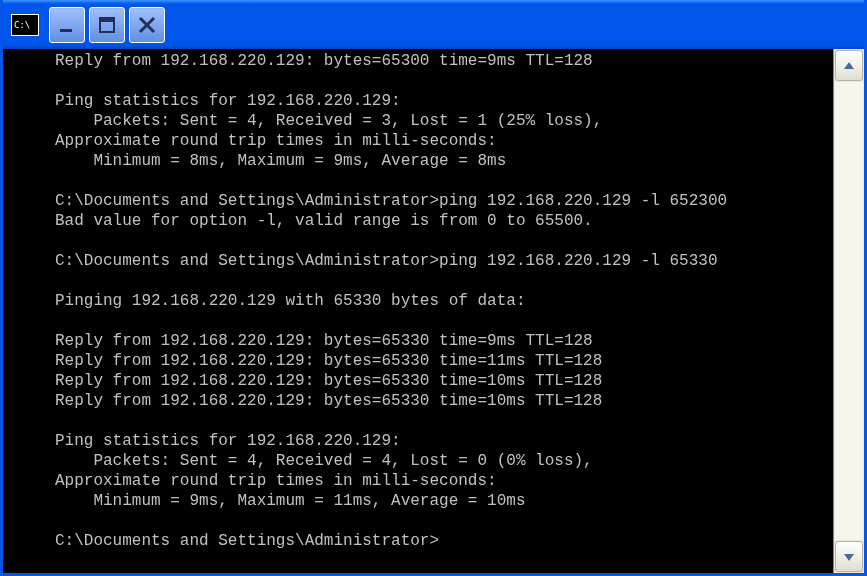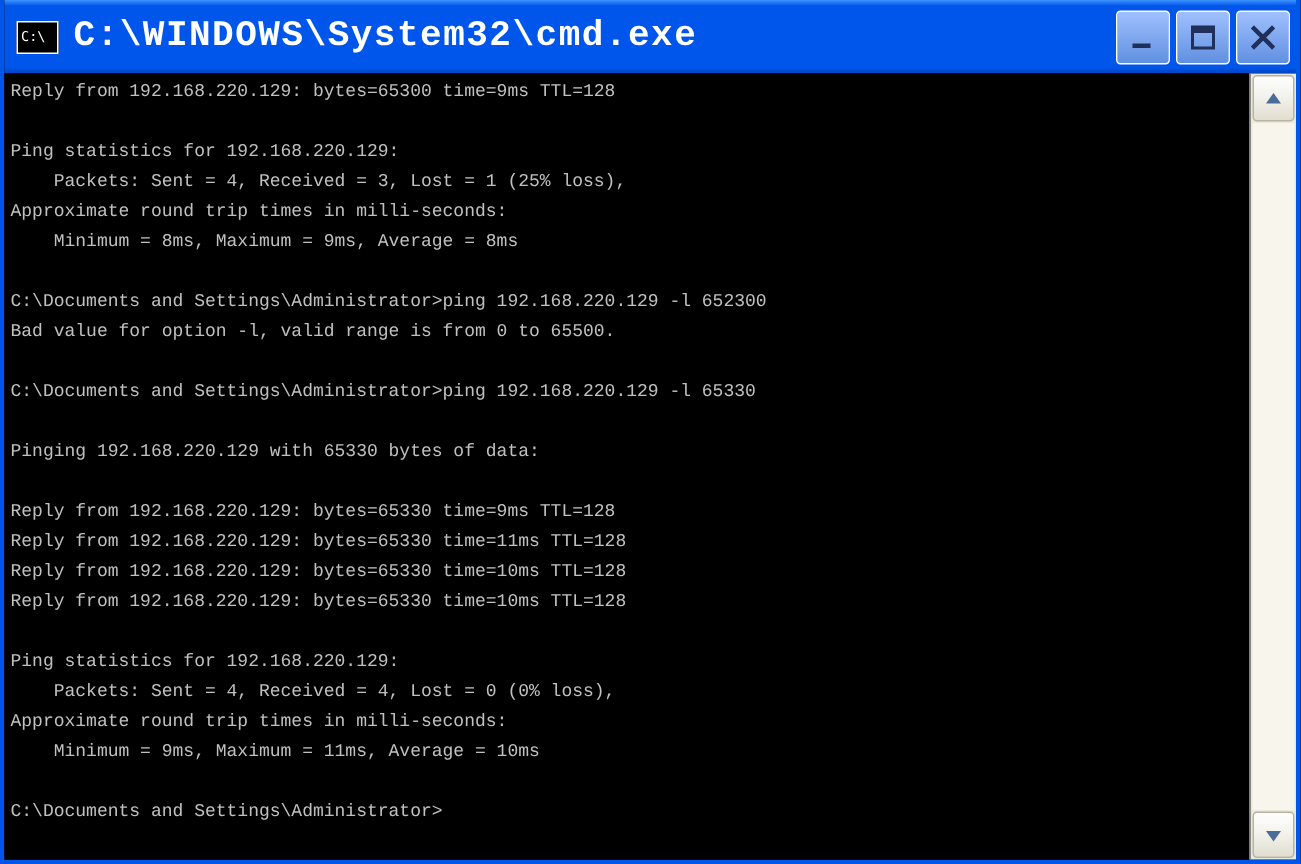--- a/index.html
+++ b/index.html
@@ -76,25 +76,26 @@
     flex: 1;
     display: flex;
     background: #000;
     min-height: 0;
   }
   .terminal {
     flex: 1;
     background: #000;
     color: #c0c0c0;
     font-family: "Courier New", monospace;
-    font-size: 12px;
+    font-size: 16px;
     line-height: 20px;
     white-space: pre;
     padding: 2px 12px 0 4px;
     overflow: hidden;
+    margin-left: 48px;
   }
   .terminal .line { min-height: 20px; }
   .scrollbar {
     width: 31px;
     background: #ece9d8;
     display: flex;
     flex-direction: column;
     border-left: 1px solid #888;
   }
   .scroll-arrow {
@@ -115,21 +116,20 @@
     position: relative;
   }
 </style>
 </head>
 <body>
 
 <div class="window">
 
   <div class="titlebar">
     <div class="title-icon">C:\</div>
-    <div class="title-text">C:\WINDOWS\System32\cmd.exe</div>
     <div class="win-controls">
       <div class="win-btn">
         <svg width="20" height="20" viewBox="0 0 20 20">
             <rect x="3" y="14" width="12" height="3" fill="#20305a"></rect>
           </svg>
       </div>
       <div class="win-btn">
         <svg width="20" height="20" viewBox="0 0 20 20">
             <rect x="3" y="3" width="14" height="14" fill="none" stroke="#20305a" stroke-width="2"></rect>
             <rect x="3" y="3" width="14" height="4" fill="#20305a"></rect>

